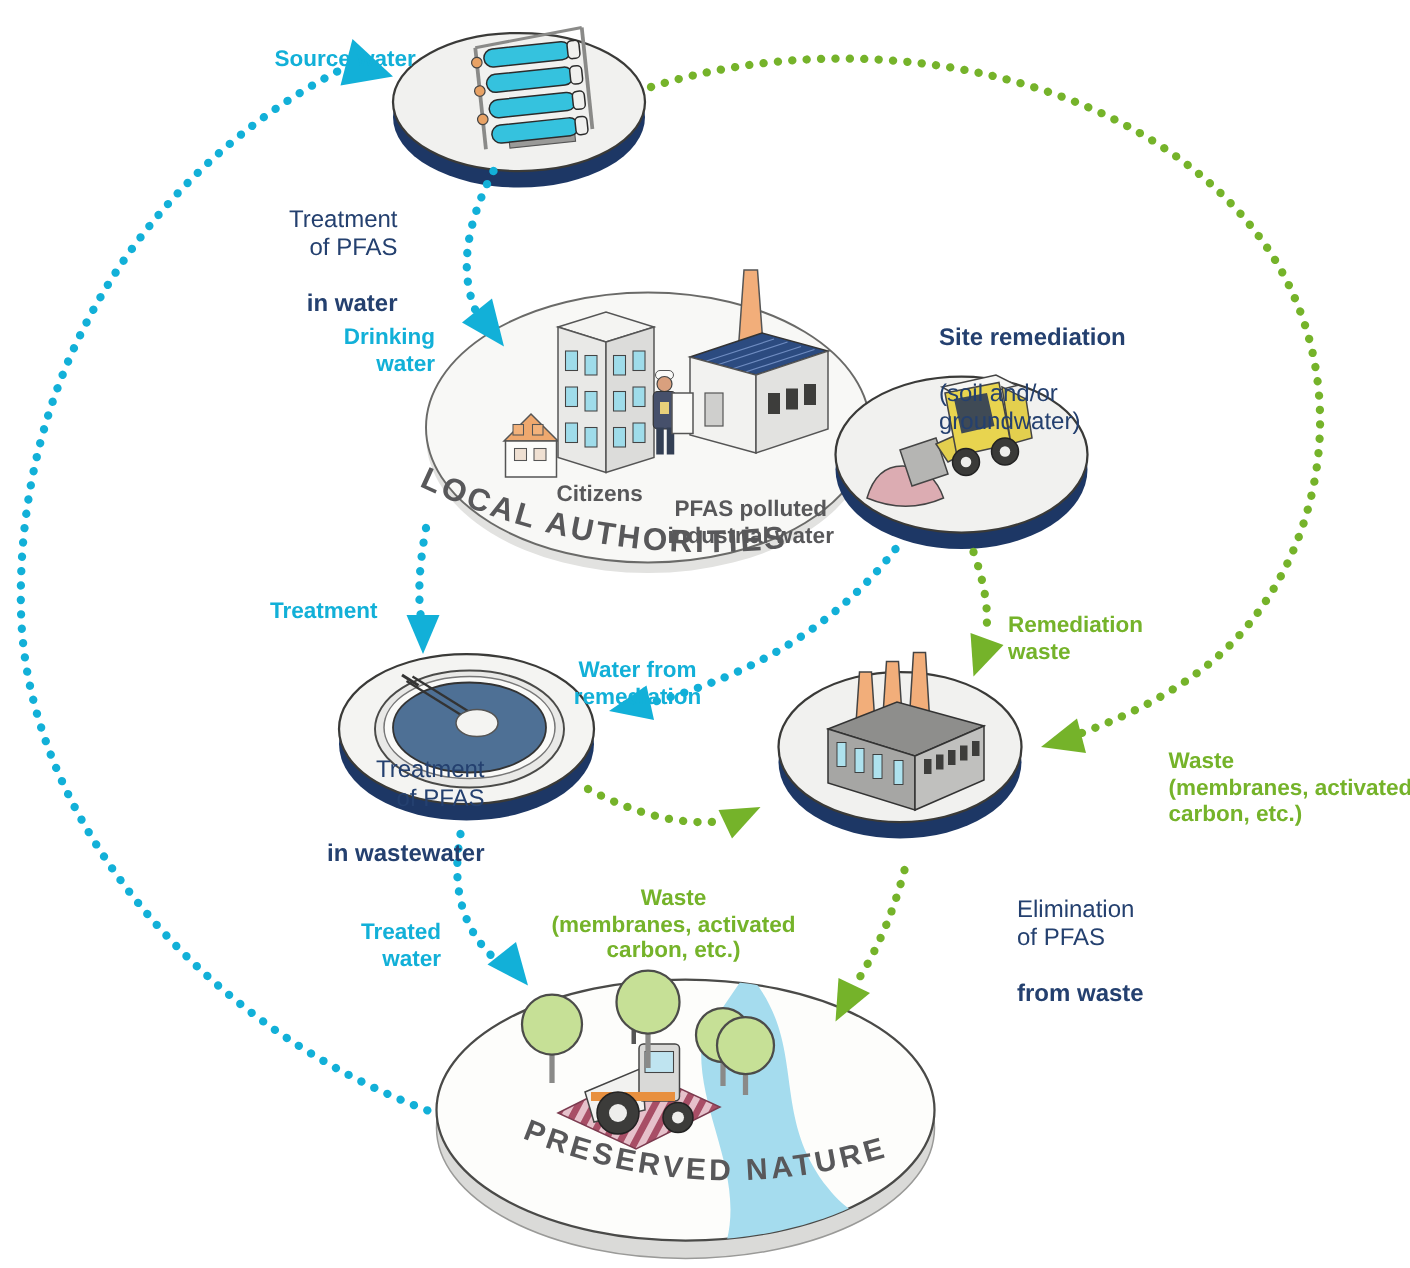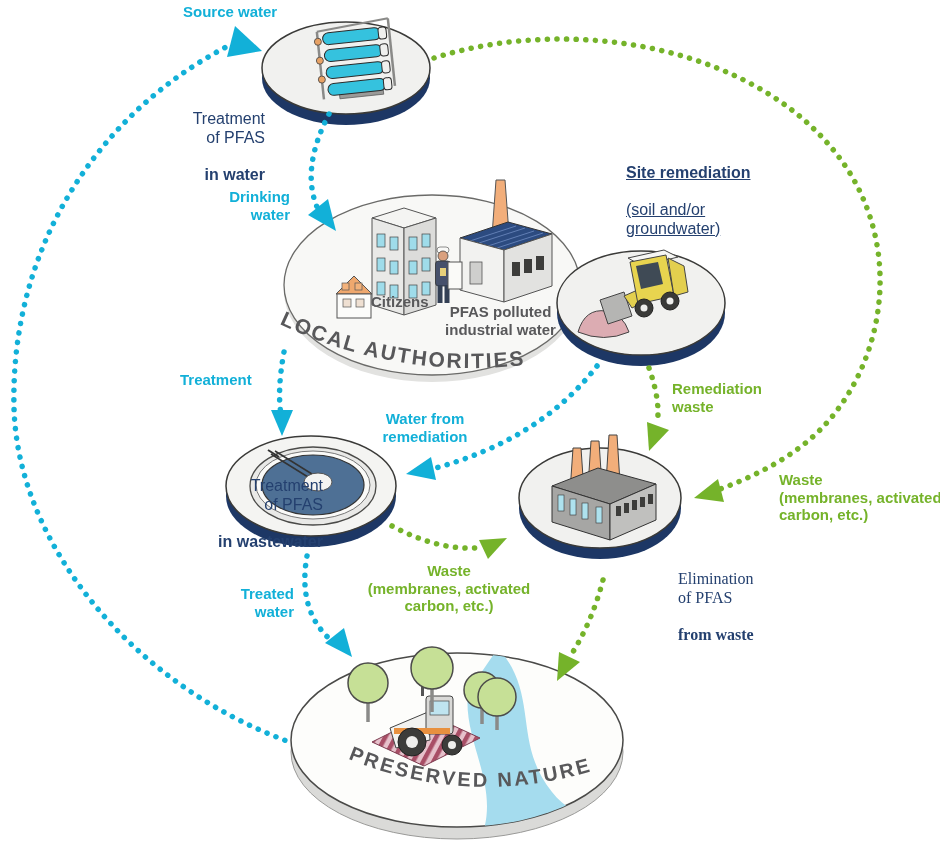--- a/index.html
+++ b/index.html
@@ -1,21 +1,21 @@
 <!DOCTYPE html>
 <html><head>
 <meta charset="utf-8">
 <style>
   html,body{margin:0;padding:0;background:#ffffff;}
   #stage{
     position:relative;width:940px;height:845px;overflow:hidden;
     background:#ffffff;font-family:"Liberation Sans",sans-serif;
   }
   #stage svg{position:absolute;left:0;top:0;}
-  .lbl{position:absolute;white-space:pre-line;line-height:1.18;}
+  .lbl{position:absolute;white-space:pre-line;line-height:1.18;margin-top:28px;}
   .cyan{color:#12b0d8;font-weight:bold;font-size:15px;}
   .green{color:#75b32a;font-weight:bold;font-size:15px;}
   .gray{color:#58585a;font-weight:bold;font-size:15px;}
   .navy{color:#24406f;font-size:16px;line-height:1.15;}
   .navy .b{font-weight:bold;}
   .ta-r{text-align:right;}
   .ta-c{text-align:center;}
   .dot{fill:none;stroke-width:5.5;stroke-linecap:round;stroke-dasharray:0.1 9.5;}
   .dotC{stroke:#12b0d8;}
   .dotG{stroke:#75b32a;}
@@ -269,21 +269,21 @@
 
 <div class="lbl navy ta-r" style="left:115px;top:92px;width:150px;">
   <div>Treatment
 of PFAS</div>
   <div class="b">in water</div>
 </div>
 
 <div class="lbl cyan ta-r" style="left:200px;top:188px;width:90px;">Drinking
 water</div>
 
-<div class="lbl navy" style="left:626px;top:146px;width:180px;text-decoration:underline;">
+<div class="lbl navy" style="left:626px;top:171px;width:180px;">
   <div class="b">Site remediation</div>
   <div>(soil and/or
 groundwater)</div>
 </div>
 
 <div class="lbl cyan" style="left:180px;top:371px;">Treatment</div>
 
 <div class="lbl cyan ta-c" style="left:370px;top:410px;width:110px;">Water from
 remediation</div>
 
@@ -297,21 +297,21 @@
 <div class="lbl navy ta-r" style="left:108px;top:459px;width:215px;">
   <div>Treatment
 of PFAS</div>
   <div class="b">in wastewater</div>
 </div>
 
 <div class="lbl green ta-c" style="left:363px;top:562px;width:172px;">Waste
 (membranes, activated
 carbon, etc.)</div>
 
-<div class="lbl navy" style="left:678px;top:552px;width:150px;font-family:Liberation Serif, serif;">
+<div class="lbl navy" style="left:678px;top:552px;width:150px;">
   <div>Elimination
 of PFAS</div>
   <div class="b">from waste</div>
 </div>
 
 <div class="lbl cyan ta-r" style="left:222px;top:585px;width:72px;">Treated
 water</div>
 
 <div class="lbl gray" style="left:371px;top:293px;">Citizens</div>
 

